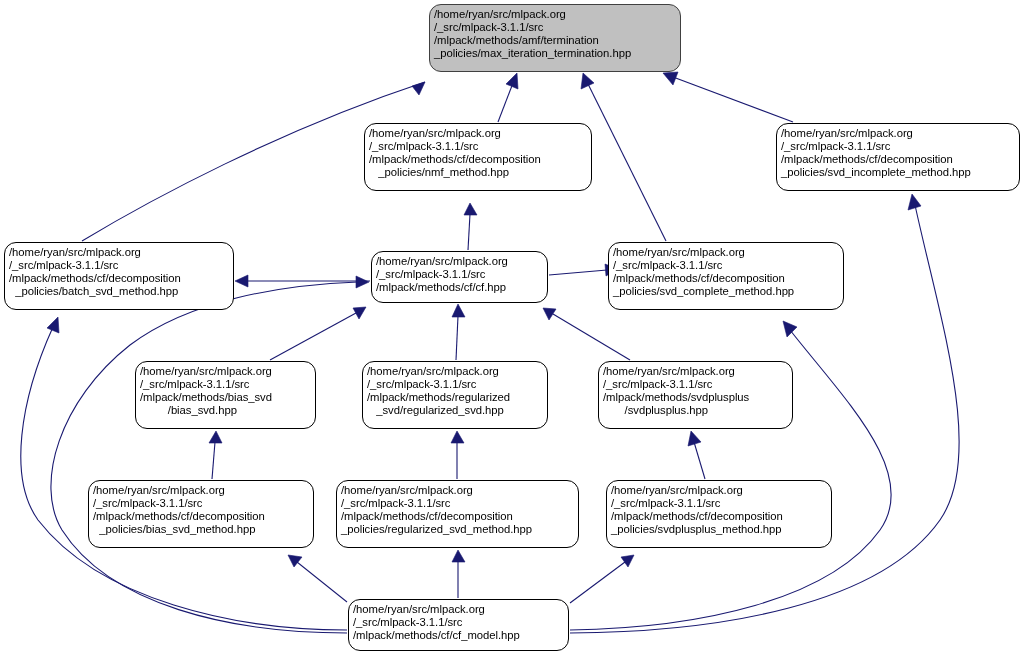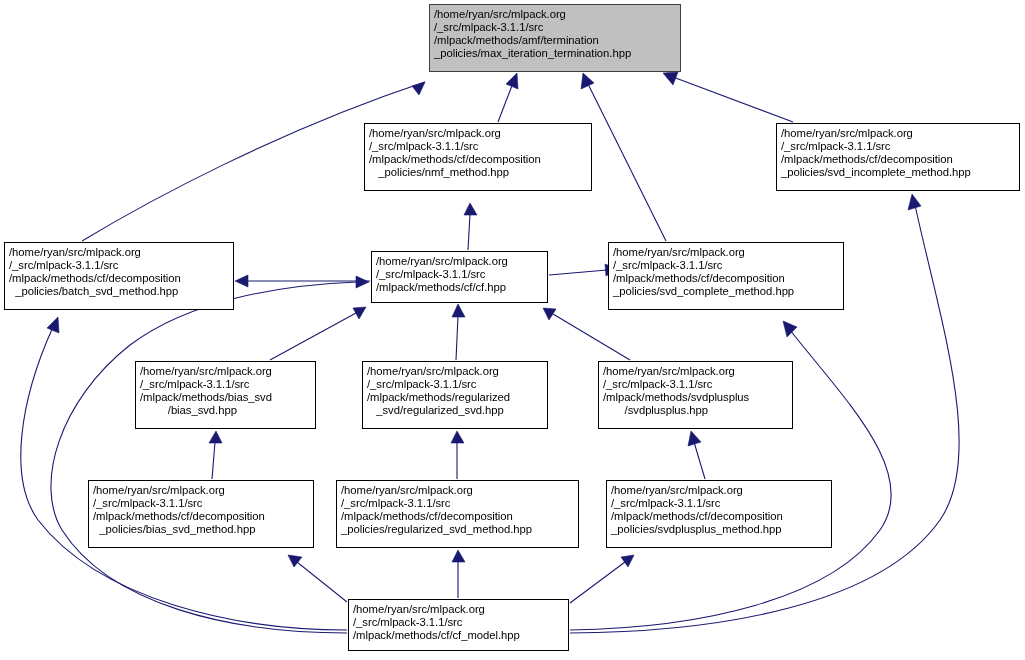--- a/index.html
+++ b/index.html
@@ -45,20 +45,21 @@
     padding: 3px 4px 2px 4px;
     white-space: pre;
     letter-spacing: -0.05px;
   }
   .node-box.root {
     background: #c0c0c0;
     border: 1px solid #404040;
   }
   .node-box.leftish {
     text-align: left;
+    border-radius: 12px;
   }
 </style>
 </head>
 <body>
 
 <div id="graph-canvas">
 
   <svg id="graph-svg" viewBox="0 0 1025 660" xmlns="http://www.w3.org/2000/svg">
 
     <g>

